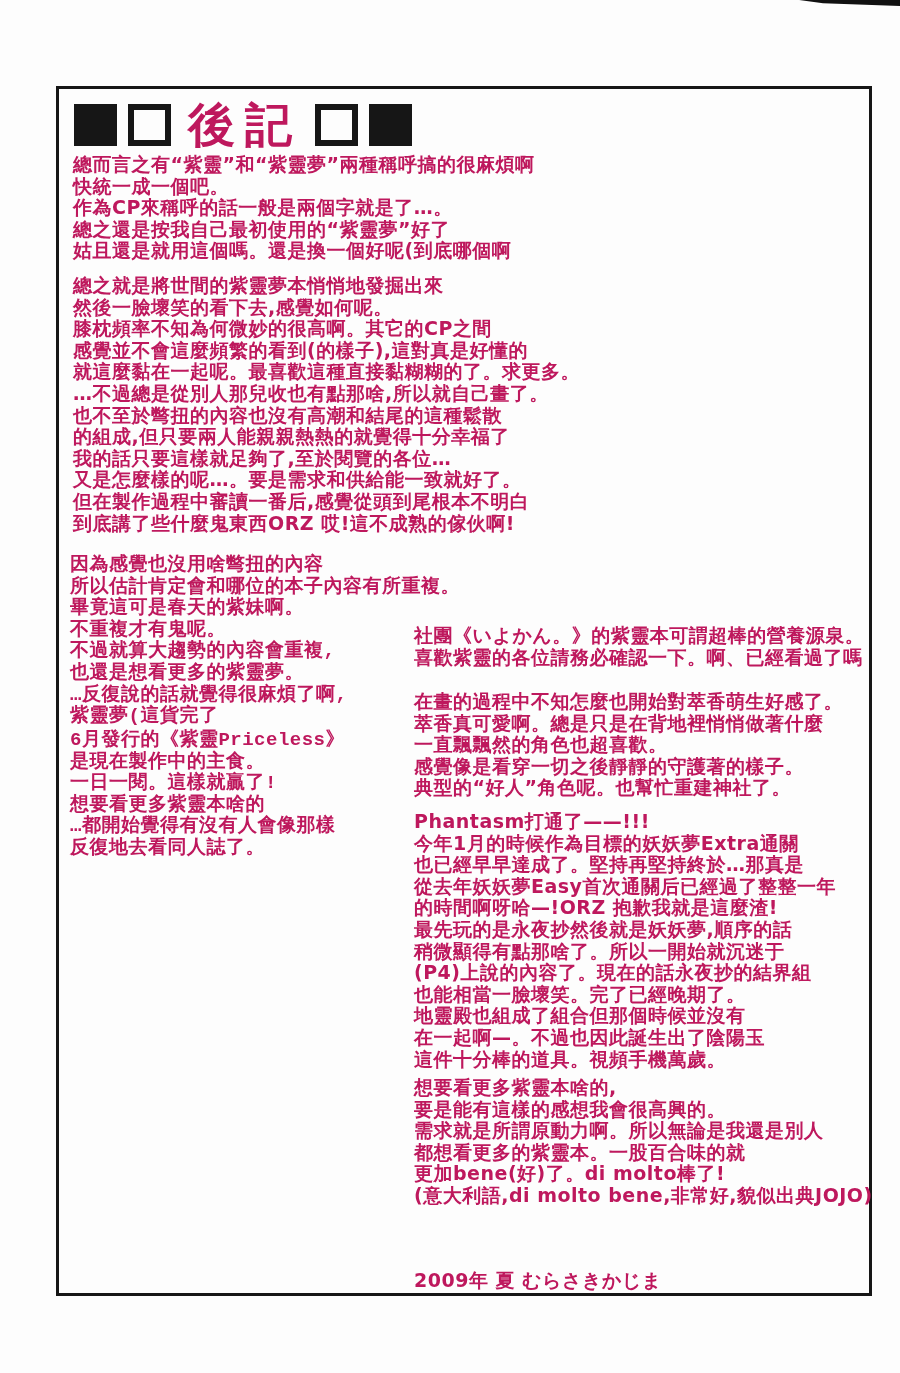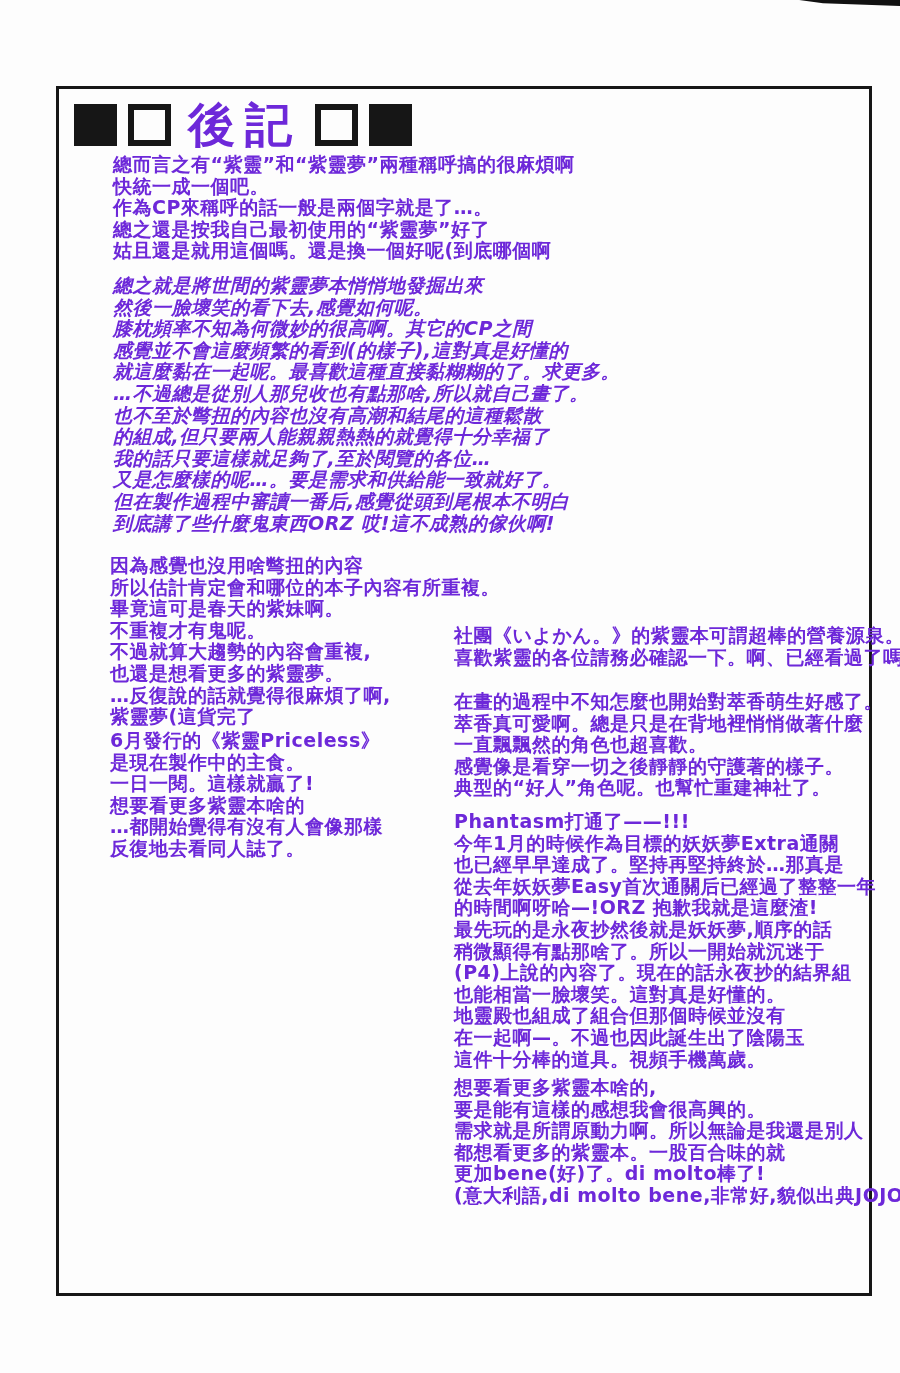--- a/index.html
+++ b/index.html
@@ -7,21 +7,21 @@
     padding: 0;
     background: #ffffff;
   }
   #page {
     position: relative;
     width: 900px;
     height: 1373px;
     background: #fdfdfd;
     overflow: hidden;
     font-family: "DejaVu Sans", "Liberation Sans", sans-serif;
-    color: #6d28d9;
+    color: #be185d;
   }
   #frame {
     position: absolute;
     left: 56px;
     top: 86px;
     width: 810px;
     height: 1204px;
     border: 3px solid #161616;
     background: #fdfdfd;
   }
@@ -68,28 +68,27 @@
   }
   
   .text-block {
     position: absolute;
     font-weight: bold;
     font-size: 19px;
     line-height: 21.6px;
     letter-spacing: 0.5px;
     white-space: pre;
     text-align: left;
-    margin-left: 40px;
   }
-  .col-left  { left: 14px;  width: 470px; }
+  .col-left  { left: 14px;  width: 470px; font-family: Liberation Mono, monospace; }
   .col-wide  { left: 14px;  width: 640px; }
   .col-right { left: 355px; width: 455px; }
 
   .pos-naming    { top: 65px;  }
-  .pos-main      { top: 186px; font-style: italic; }
+  .pos-main      { top: 186px; }
   .pos-repeat    { top: 466px; left: 11px; }
   .pos-priceless { top: 641px; left: 11px; }
   .pos-circle    { top: 536px; }
   .pos-suika     { top: 602px; }
   .pos-phantasm  { top: 722px; }
   .pos-demand    { top: 988px; }
   .pos-closing   { top: 1121px; }
   .pos-signature { top: 1181px; }
 </style>
 </head>
@@ -153,28 +152,29 @@
 典型的“好人”角色呢。也幫忙重建神社了。</div>
 
     <div class="text-block col-right pos-phantasm">Phantasm打通了——!!!
 今年1月的時候作為目標的妖妖夢Extra通關
 也已經早早達成了。堅持再堅持終於…那真是
 從去年妖妖夢Easy首次通關后已經過了整整一年
 的時間啊呀哈—!ORZ 抱歉我就是這麼渣!
 最先玩的是永夜抄然後就是妖妖夢,順序的話
 稍微顯得有點那啥了。所以一開始就沉迷于
 (P4)上說的內容了。現在的話永夜抄的結界組
-也能相當一臉壞笑。這對真是好懂的。
+也能相當一臉壞笑。完了已經晚期了。
 地靈殿也組成了組合但那個時候並沒有
 在一起啊—。不過也因此誕生出了陰陽玉
 這件十分棒的道具。視頻手機萬歲。</div>
 
     <div class="text-block col-right pos-demand">想要看更多紫靈本啥的,
 要是能有這樣的感想我會很高興的。
 需求就是所謂原動力啊。所以無論是我還是別人
 都想看更多的紫靈本。一股百合味的就
 更加bene(好)了。di molto棒了!
 (意大利語,di molto bene,非常好,貌似出典JOJO)</div>
 
 
+    <div class="text-block col-right pos-signature">2009年 夏 むらさきかじま</div>
 
   </div>
 </div>
 
 </body></html>

